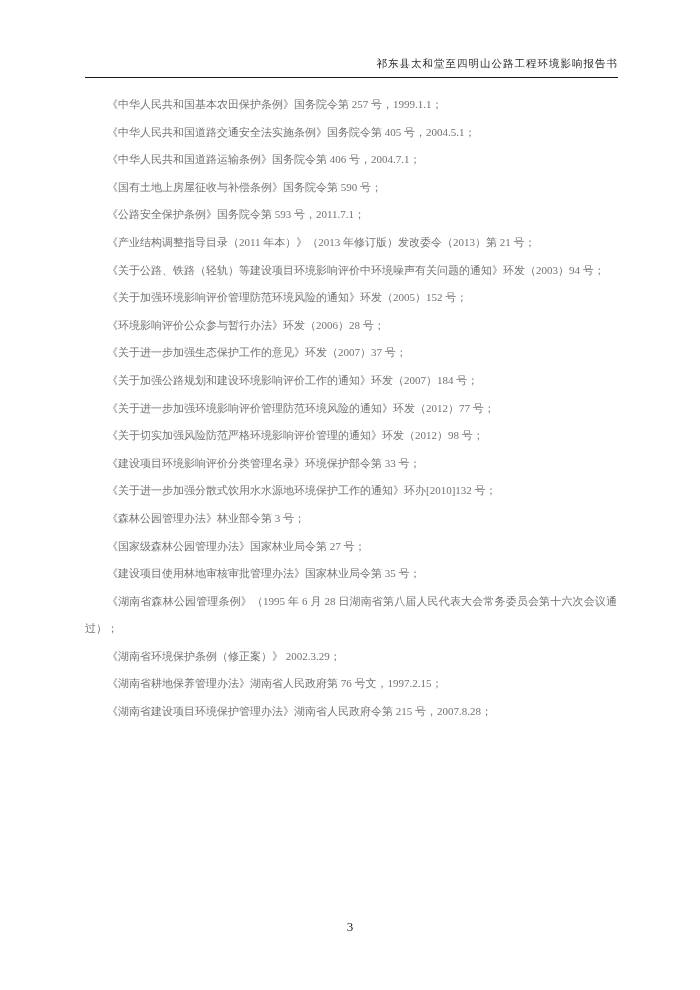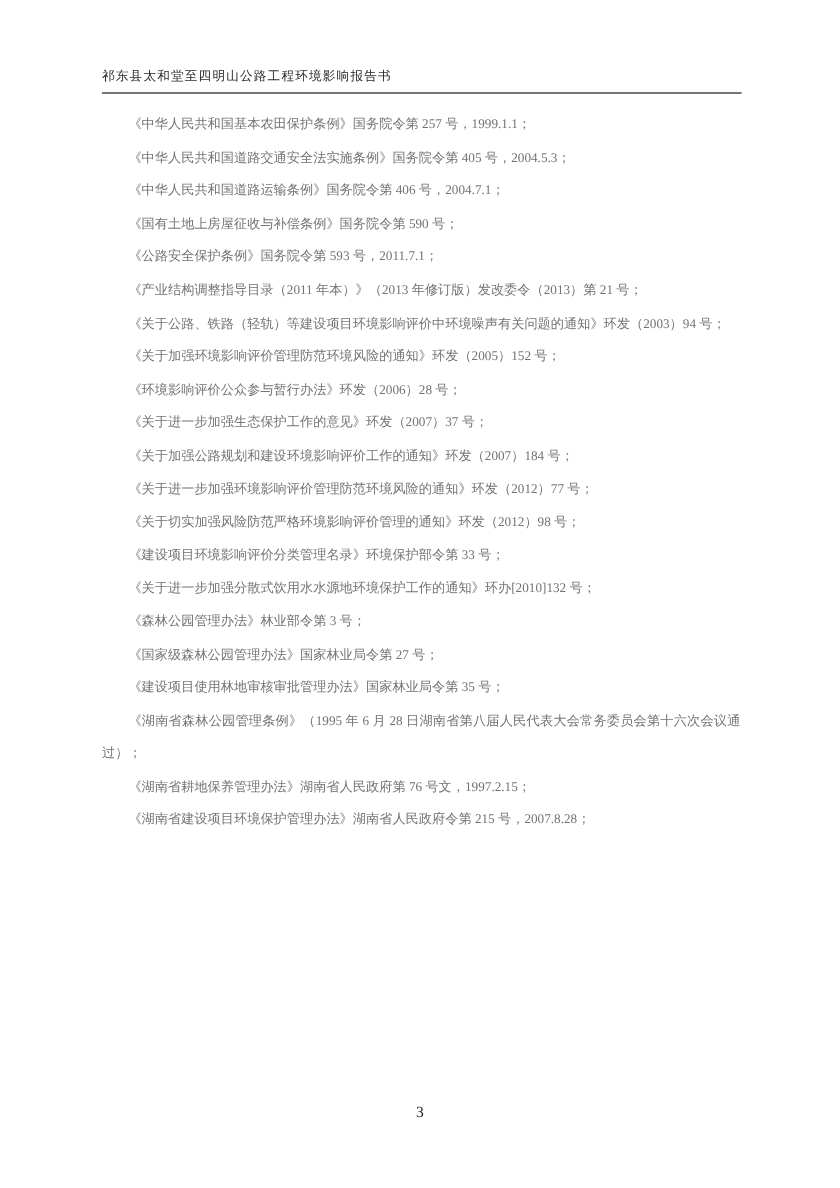--- a/index.html
+++ b/index.html
@@ -11,21 +11,21 @@
     background: #ffffff;
     font-family: "Liberation Serif", "DejaVu Serif", serif;
     color: #1c1c1c;
     overflow: hidden;
   }
   .header {
     position: absolute;
     top: 57px;
     left: 85px;
     right: 82px;
-    text-align: left;
+    text-align: right;
     font-size: 10.5px;
     letter-spacing: 1px;
     color: #2a2a2a;
     white-space: nowrap;
   }
   .header-rule {
     position: absolute;
     top: 77px;
     left: 85px;
     right: 82px;
@@ -57,37 +57,38 @@
 </head>
 <body>
 
 <div class="page">
 
   <div class="header">祁东县太和堂至四明山公路工程环境影响报告书</div>
   <div class="header-rule"></div>
 
   <div class="content">
     <p>《中华人民共和国基本农田保护条例》国务院令第 257 号，1999.1.1；</p>
-    <p>《中华人民共和国道路交通安全法实施条例》国务院令第 405 号，2004.5.3；</p>
+    <p>《中华人民共和国道路交通安全法实施条例》国务院令第 405 号，2004.5.1；</p>
     <p>《中华人民共和国道路运输条例》国务院令第 406 号，2004.7.1；</p>
     <p>《国有土地上房屋征收与补偿条例》国务院令第 590 号；</p>
     <p>《公路安全保护条例》国务院令第 593 号，2011.7.1；</p>
     <p>《产业结构调整指导目录（2011 年本）》（2013 年修订版）发改委令（2013）第 21 号；</p>
     <p>《关于公路、铁路（轻轨）等建设项目环境影响评价中环境噪声有关问题的通知》环发（2003）94 号；</p>
     <p>《关于加强环境影响评价管理防范环境风险的通知》环发（2005）152 号；</p>
     <p>《环境影响评价公众参与暂行办法》环发（2006）28 号；</p>
     <p>《关于进一步加强生态保护工作的意见》环发（2007）37 号；</p>
     <p>《关于加强公路规划和建设环境影响评价工作的通知》环发（2007）184 号；</p>
     <p>《关于进一步加强环境影响评价管理防范环境风险的通知》环发（2012）77 号；</p>
     <p>《关于切实加强风险防范严格环境影响评价管理的通知》环发（2012）98 号；</p>
     <p>《建设项目环境影响评价分类管理名录》环境保护部令第 33 号；</p>
     <p>《关于进一步加强分散式饮用水水源地环境保护工作的通知》环办[2010]132 号；</p>
     <p>《森林公园管理办法》林业部令第 3 号；</p>
     <p>《国家级森林公园管理办法》国家林业局令第 27 号；</p>
     <p>《建设项目使用林地审核审批管理办法》国家林业局令第 35 号；</p>
     <p>《湖南省森林公园管理条例》（1995 年 6 月 28 日湖南省第八届人民代表大会常务委员会第十六次会议通过）；</p>
+    <p>《湖南省环境保护条例（修正案）》  2002.3.29；</p>
     <p>《湖南省耕地保养管理办法》湖南省人民政府第 76 号文，1997.2.15；</p>
     <p>《湖南省建设项目环境保护管理办法》湖南省人民政府令第 215 号，2007.8.28；</p>
   </div>
 
   <div class="footer">3</div>
 
 </div>
 
 </body></html>

